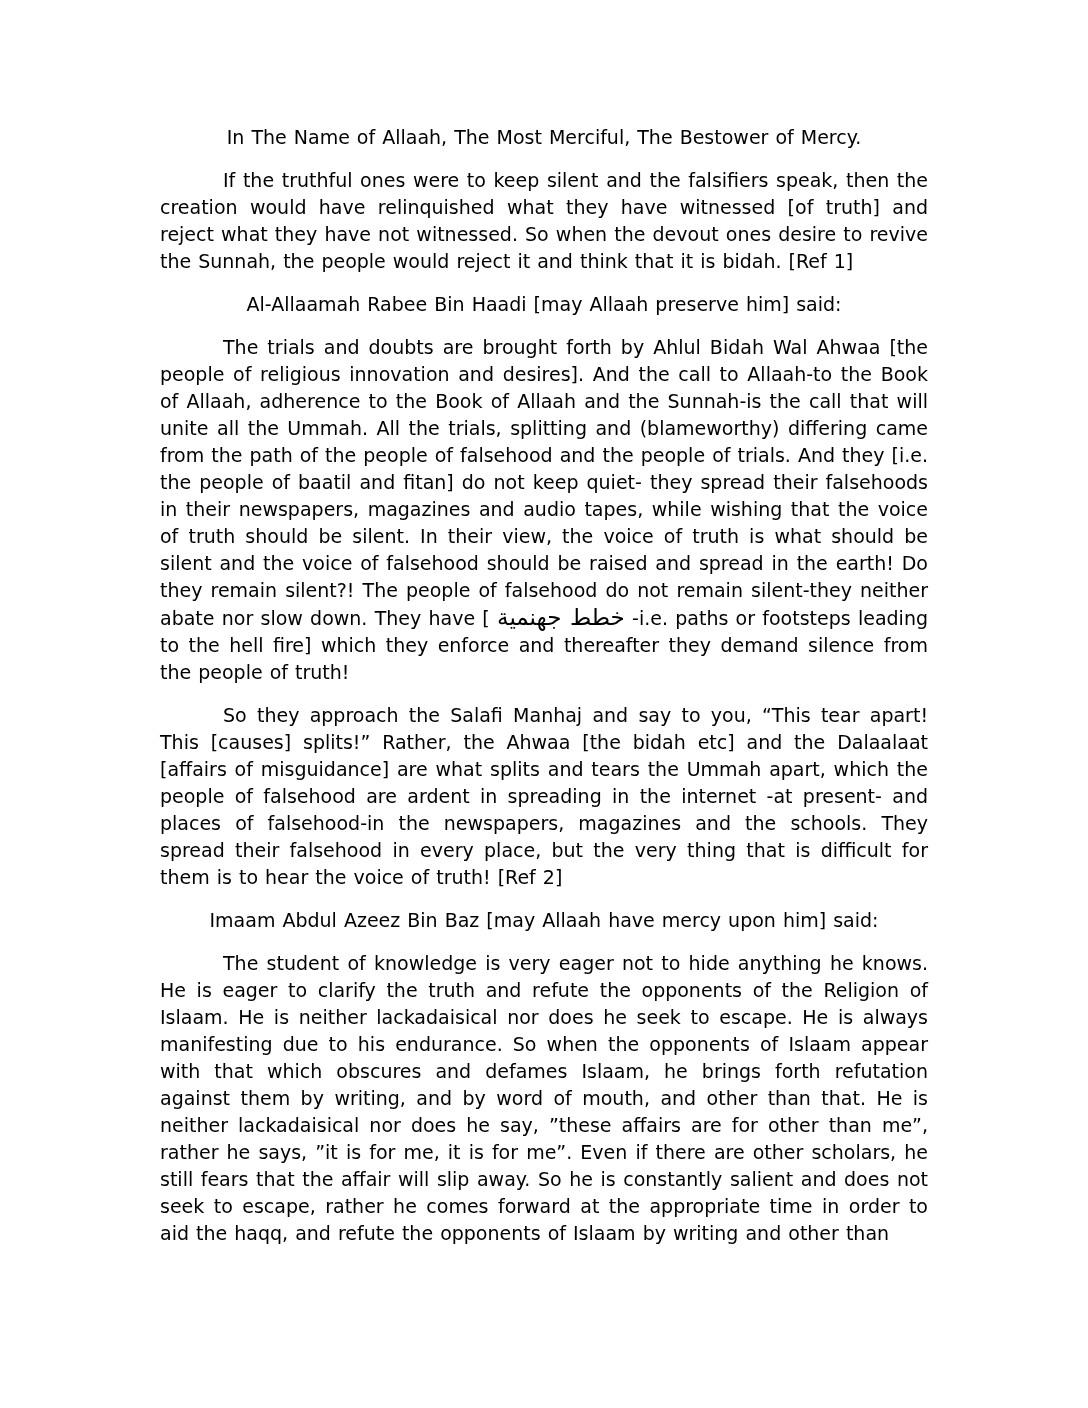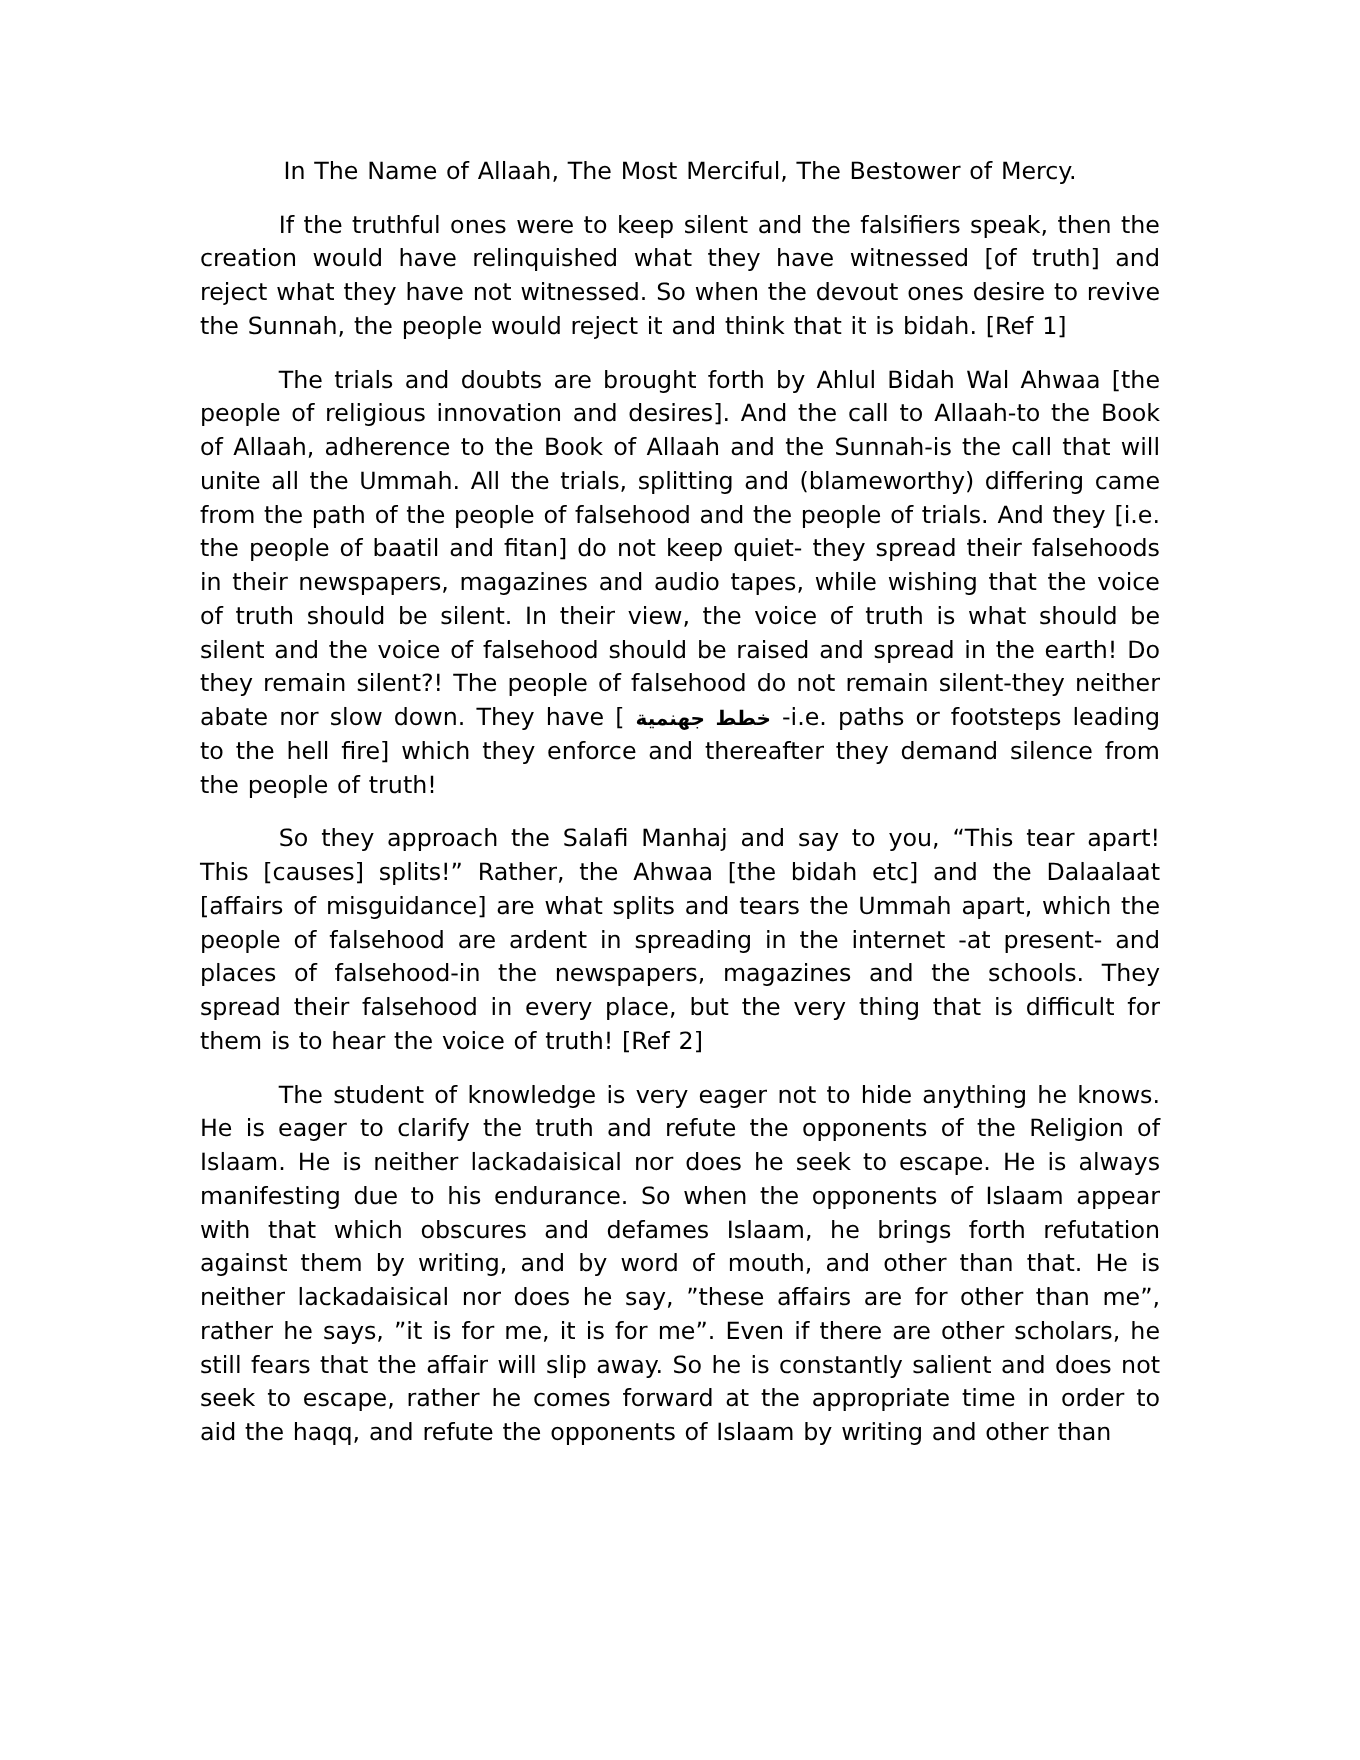--- a/index.html
+++ b/index.html
@@ -28,37 +28,39 @@
     word-spacing: 1px;
   }
   .center-line {
     text-align: center;
   }
   .body-para {
     text-align: justify;
     text-indent: 63px;
   }
   .arabic {
-    font-weight: 700;
-    font-size: 16px;
+    font-weight: 400;
+    font-size: 23px;
     direction: rtl;
     unicode-bidi: embed;
   }
 </style>
 </head>
 <body>
 
 <main class="page">
 
   <p class="center-line">In The Name of Allaah, The Most Merciful, The Bestower of Mercy.</p>
 
 
   <p class="body-para">If the truthful ones were to keep silent and the falsifiers speak, then the creation would have relinquished what they have witnessed [of truth] and reject what they have not witnessed.  So when the devout ones desire to revive the Sunnah, the people would reject it and think that it is bidah. [Ref 1]</p>
 
+  <p class="center-line">Al-Allaamah Rabee Bin Haadi [may Allaah preserve him] said:</p>
 
   <p class="body-para"><span>The trials and doubts are brought forth by Ahlul Bidah Wal Ahwaa [the people of religious innovation and desires]. And the call to Allaah-to the Book of Allaah, adherence to the Book of Allaah and the Sunnah-is the call that will unite all the Ummah. All the trials, splitting and (blameworthy) differing came from the path of the people of falsehood and the people of trials. And they [i.e. the people of baatil and fitan] do not keep quiet- they spread their falsehoods in their newspapers, magazines and audio tapes, while wishing that the voice of truth should be silent. In their view, the voice of truth is what should be silent and the voice of falsehood should be raised and spread in the earth! Do they remain silent?! The people of falsehood do not remain silent-they neither abate nor slow down. They have [ </span><span class="arabic">خطط جهنمية</span><span> -i.e. paths or footsteps leading to the hell fire] which they enforce and thereafter they demand silence from the people of truth!</span></p>
 
   <p class="body-para">So they approach the Salafi Manhaj and say to you, “This tear apart! This [causes] splits!” Rather, the Ahwaa [the bidah etc] and the Dalaalaat [affairs of misguidance] are what splits and tears the Ummah apart, which the people of falsehood are ardent in spreading in the internet -at present- and places of falsehood-in the newspapers, magazines and the schools. They spread their falsehood in every place, but the very thing that is difficult for them is to hear the voice of truth! [Ref 2]</p>
 
+  <p class="center-line">Imaam Abdul Azeez Bin Baz [may Allaah have mercy upon him] said:</p>
 
   <p class="body-para">The student of knowledge is very eager not to hide anything he knows. He is eager to clarify the truth and refute the opponents of the Religion of Islaam.  He is neither lackadaisical nor does he seek to escape.  He is always manifesting due to his endurance. So when the opponents of Islaam appear with that which obscures and defames Islaam, he brings forth refutation against them by writing, and by word of mouth, and other than that.  He is neither lackadaisical nor does he say, ”these affairs are for other than me”, rather he says, ”it is for me, it is for me”.  Even if there are other scholars, he still fears that the affair will slip away. So he is constantly salient and does not seek to escape, rather he comes forward at the appropriate time in order to aid the haqq, and refute the opponents of Islaam by writing and other than</p>
 
 </main>
 
 </body></html>

